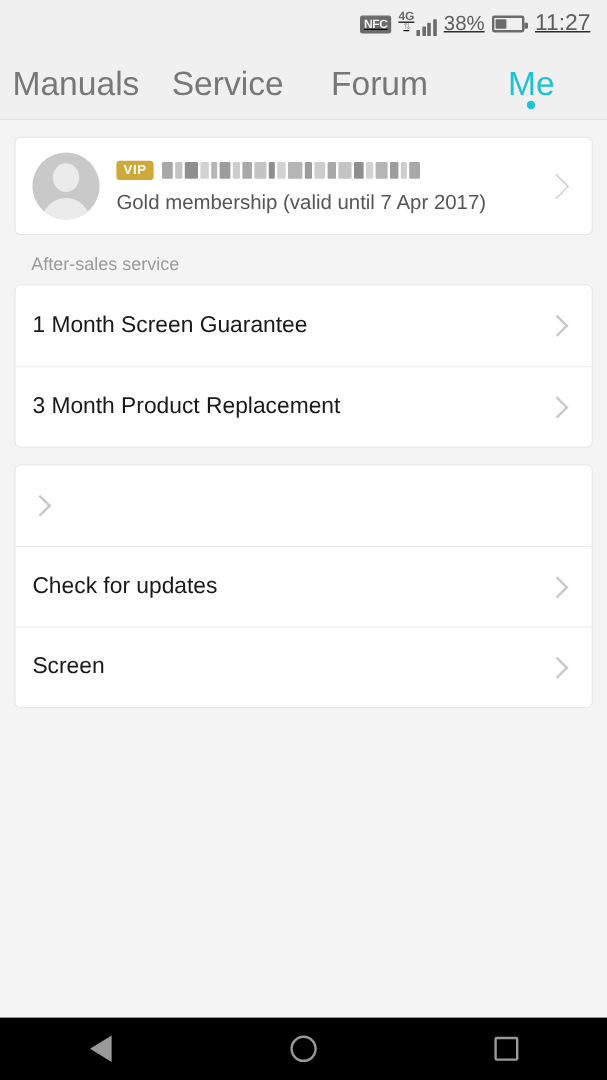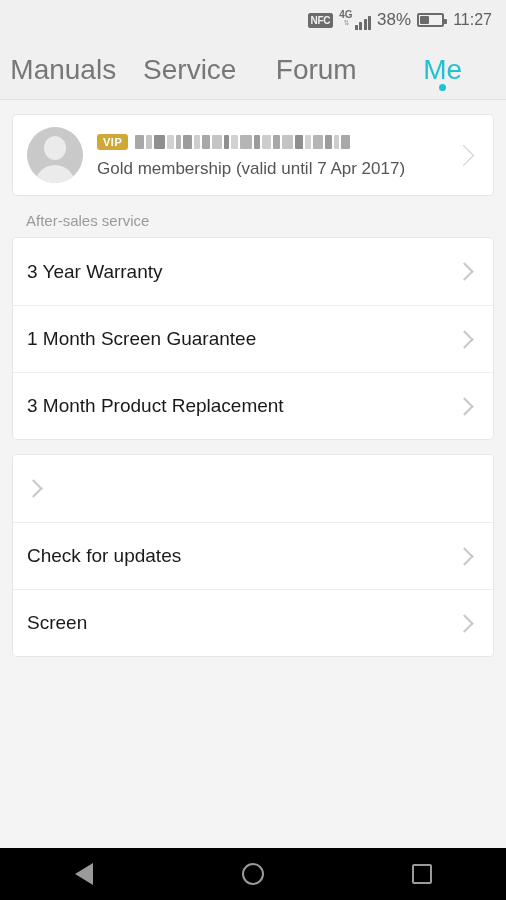--- a/index.html
+++ b/index.html
@@ -8,21 +8,21 @@
     font-family:"Liberation Sans", sans-serif;
     background:#f4f4f4;
     overflow:hidden;
   }
   .phone { position:relative; width:506px; height:900px; background:#f4f4f4; }
 
   
   .statusbar {
     height:40px; background:#f0f0f0;
     display:flex; align-items:center; justify-content:flex-end;
-    padding-right:14px; gap:6px;
+    padding-right:14px; gap:6px;text-decoration:underline;
   }
   .nfc-icon {
     background:#6b6b6b; color:#f0f0f0;
     font-size:10px; font-weight:bold; letter-spacing:-0.3px;
     padding:1px 2px; border-radius:2px; line-height:11px;
     border:1px solid #6b6b6b;
   }
   .net-wrap { display:flex; align-items:flex-end; gap:1px; height:20px; }
   .net-left { display:flex; flex-direction:column; align-items:center; justify-content:flex-start; height:20px; }
   .net-4g { font-size:10px; font-weight:bold; color:#6b6b6b; line-height:9px; }
@@ -33,21 +33,21 @@
   .bars i:nth-child(2){ height:8px; }
   .bars i:nth-child(3){ height:11px; }
   .bars i:nth-child(4){ height:14px; }
   .batt-pct { font-size:17px; color:#5f5f5f; letter-spacing:0px; }
   .battery { position:relative; width:27px; height:14px; border:2px solid #6b6b6b; border-radius:2px; }
   .battery::after {
     content:""; position:absolute; right:-5px; top:3.5px;
     width:3px; height:5px; background:#6b6b6b; border-radius:0 1px 1px 0;
   }
   .battery .fill { position:absolute; left:1px; top:1px; bottom:1px; background:#6b6b6b; border-radius:1px; }
-  .clock { font-size:16px; color:#5f5f5f; margin-left:3px; }
+  .clock { font-size:19px; color:#5f5f5f; margin-left:3px; }
 
   
   .tabbar {
     height:60px; background:#f0f0f0;
     display:flex; align-items:center;
     border-bottom:1px solid #e2e2e2;
     position:relative;
   }
   .tab { flex:1; text-align:center; position:relative; height:100%;
          display:flex; flex-direction:column; align-items:center; justify-content:center; }
@@ -194,24 +194,20 @@
           <div class="membership">Gold membership (valid until 7 Apr 2017)</div>
         </div>
         <div class="chev lg"></div>
       </div>
     </div>
 
     <div id="sections">
         <div class="section-title">After-sales service</div>
         <div class="card list">
           <div class="list-item">
-            <div class="txt">3 Year Warranty</div>
-            <div class="chev"></div>
-          </div>
-          <div class="list-item">
             <div class="txt">1 Month Screen Guarantee</div>
             <div class="chev"></div>
           </div>
           <div class="list-item">
             <div class="txt">3 Month Product Replacement</div>
             <div class="chev"></div>
           </div>
         </div>
         <div class="card list second">
           <div class="list-item">

